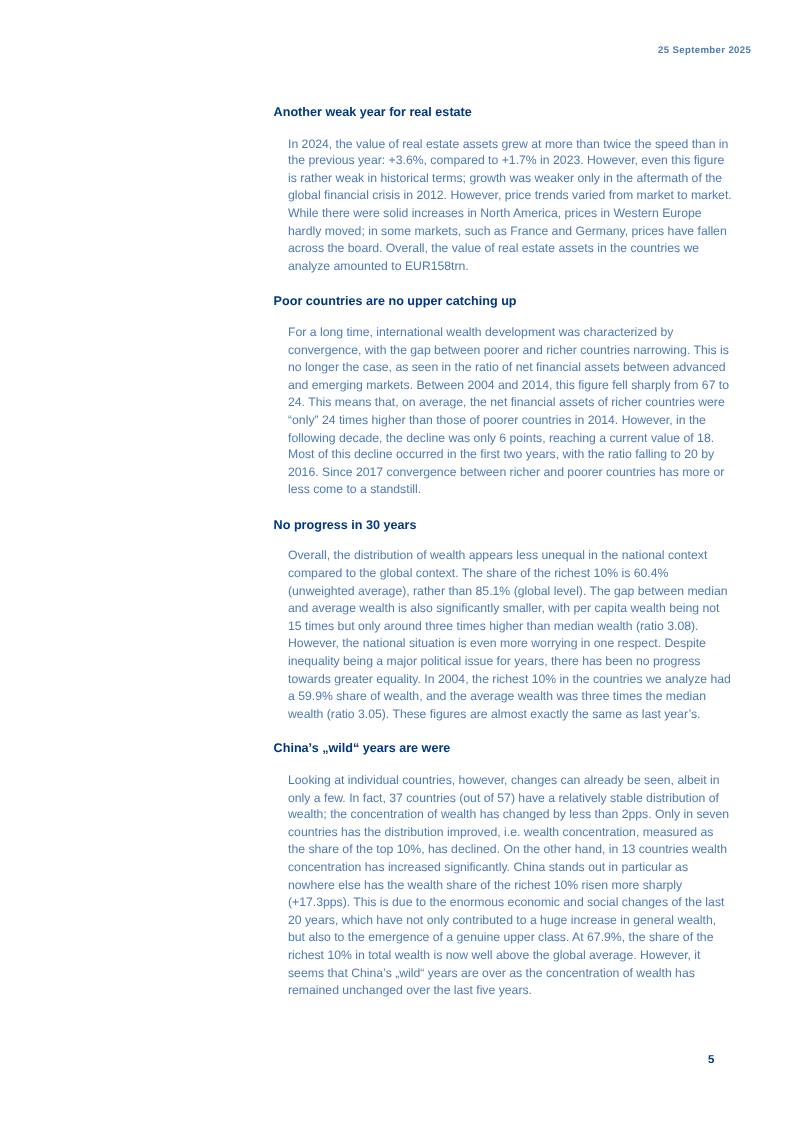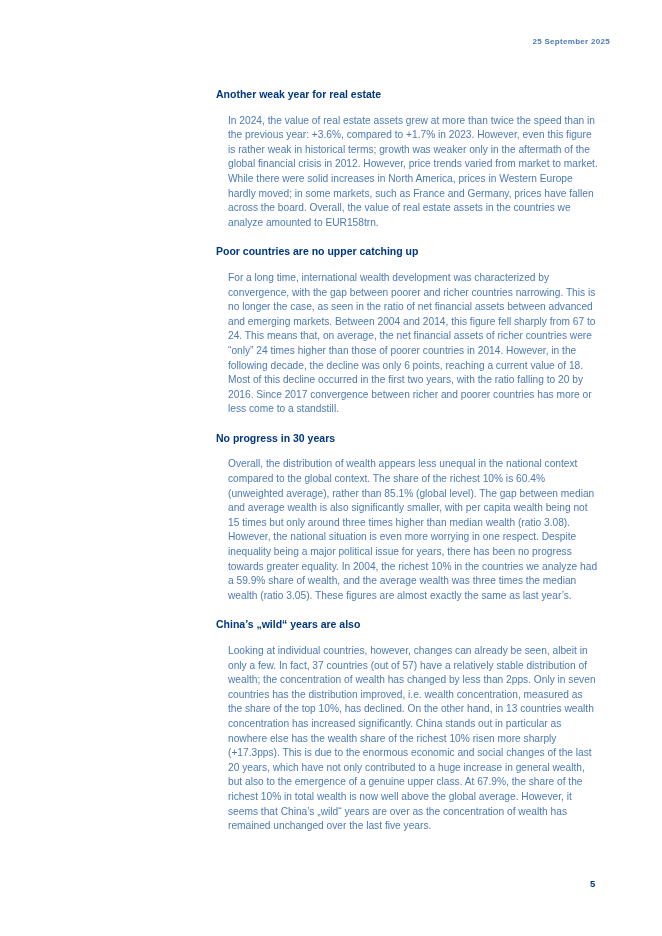--- a/index.html
+++ b/index.html
@@ -14,29 +14,29 @@
     font-family:"Liberation Sans",sans-serif;
     overflow:hidden;
   }
   .page{
     position:relative;
     width:662px;height:936px;
     background:var(--bg-color);
   }
   .doc-date{
     position:absolute;
-    top:37px;right:52px;
+    top:37px;right:36px;
     font-size:8px;
     font-weight:bold;
     letter-spacing:.3px;
     color:var(--body-color);
   }
   .content{
     position:absolute;
-    left:216px;top:87px;
+    left:228px;top:87px;
     width:394px;
   }
   .section h2{
     margin:14px 0 0 0;
     font-size:10.5px;
     line-height:14.6px;
     font-weight:bold;
     color:var(--heading-color);
   }
   .section:first-child h2{margin-top:0;}
@@ -71,19 +71,19 @@
     <h2>Poor countries are no upper catching up</h2>
     <p>For a long time, international wealth development was characterized by convergence, with the gap between poorer and richer countries narrowing. This is no longer the case, as seen in the ratio of net financial assets between advanced and emerging markets. Between 2004 and 2014, this figure fell sharply from 67 to 24. This means that, on average, the net financial assets of richer countries were “only” 24 times higher than those of poorer countries in 2014. However, in the following decade, the decline was only 6 points, reaching a current value of 18. Most of this decline occurred in the first two years, with the ratio falling to 20 by 2016. Since 2017 convergence between richer and poorer countries has more or less come to a standstill.</p>
   </section>
 
   <section class="section">
     <h2>No progress in 30 years</h2>
     <p>Overall, the distribution of wealth appears less unequal in the national context compared to the global context. The share of the richest 10% is 60.4% (unweighted average), rather than 85.1% (global level). The gap between median and average wealth is also significantly smaller, with per capita wealth being not 15 times but only around three times higher than median wealth (ratio 3.08). However, the national situation is even more worrying in one respect. Despite inequality being a major political issue for years, there has been no progress towards greater equality. In 2004, the richest 10% in the countries we analyze had a 59.9% share of wealth, and the average wealth was three times the median wealth (ratio 3.05). These figures are almost exactly the same as last year’s.</p>
   </section>
 
   <section class="section">
-    <h2>China’s „wild“ years are also</h2>
+    <h2>China’s „wild“ years are were</h2>
     <p>Looking at individual countries, however, changes can already be seen, albeit in only a few. In fact, 37 countries (out of 57) have a relatively stable distribution of wealth; the concentration of wealth has changed by less than 2pps. Only in seven countries has the distribution improved, i.e. wealth concentration, measured as the share of the top 10%, has declined. On the other hand, in 13 countries wealth concentration has increased significantly. China stands out in particular as nowhere else has the wealth share of the richest 10% risen more sharply (+17.3pps). This is due to the enormous economic and social changes of the last 20 years, which have not only contributed to a huge increase in general wealth, but also to the emergence of a genuine upper class. At 67.9%, the share of the richest 10% in total wealth is now well above the global average. However, it seems that China’s „wild“ years are over as the concentration of wealth has remained unchanged over the last five years.</p>
   </section>
 </main>
 
   <div class="page-number">5</div>
 </div>
 
 </body></html>

